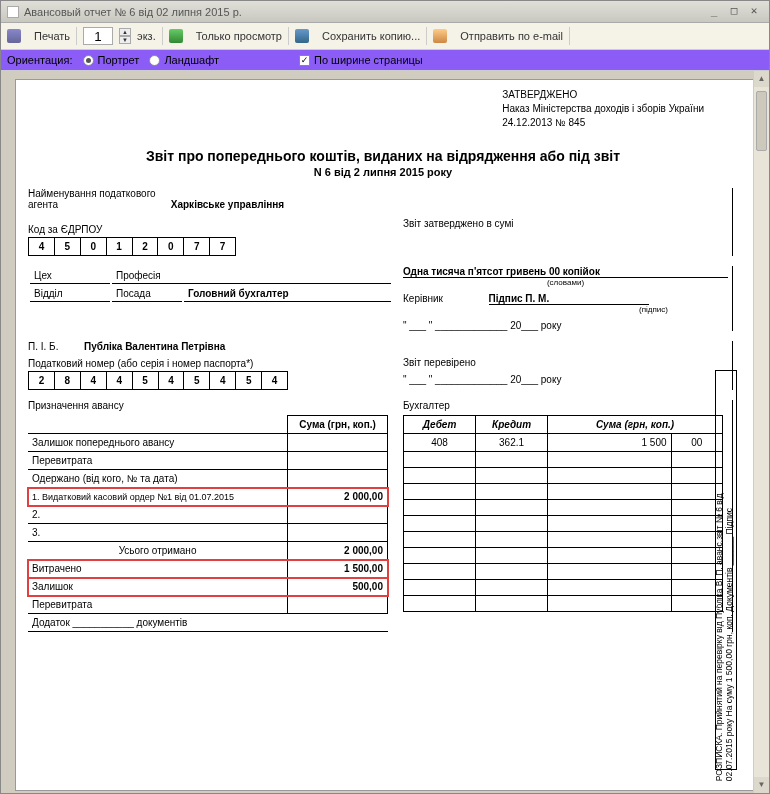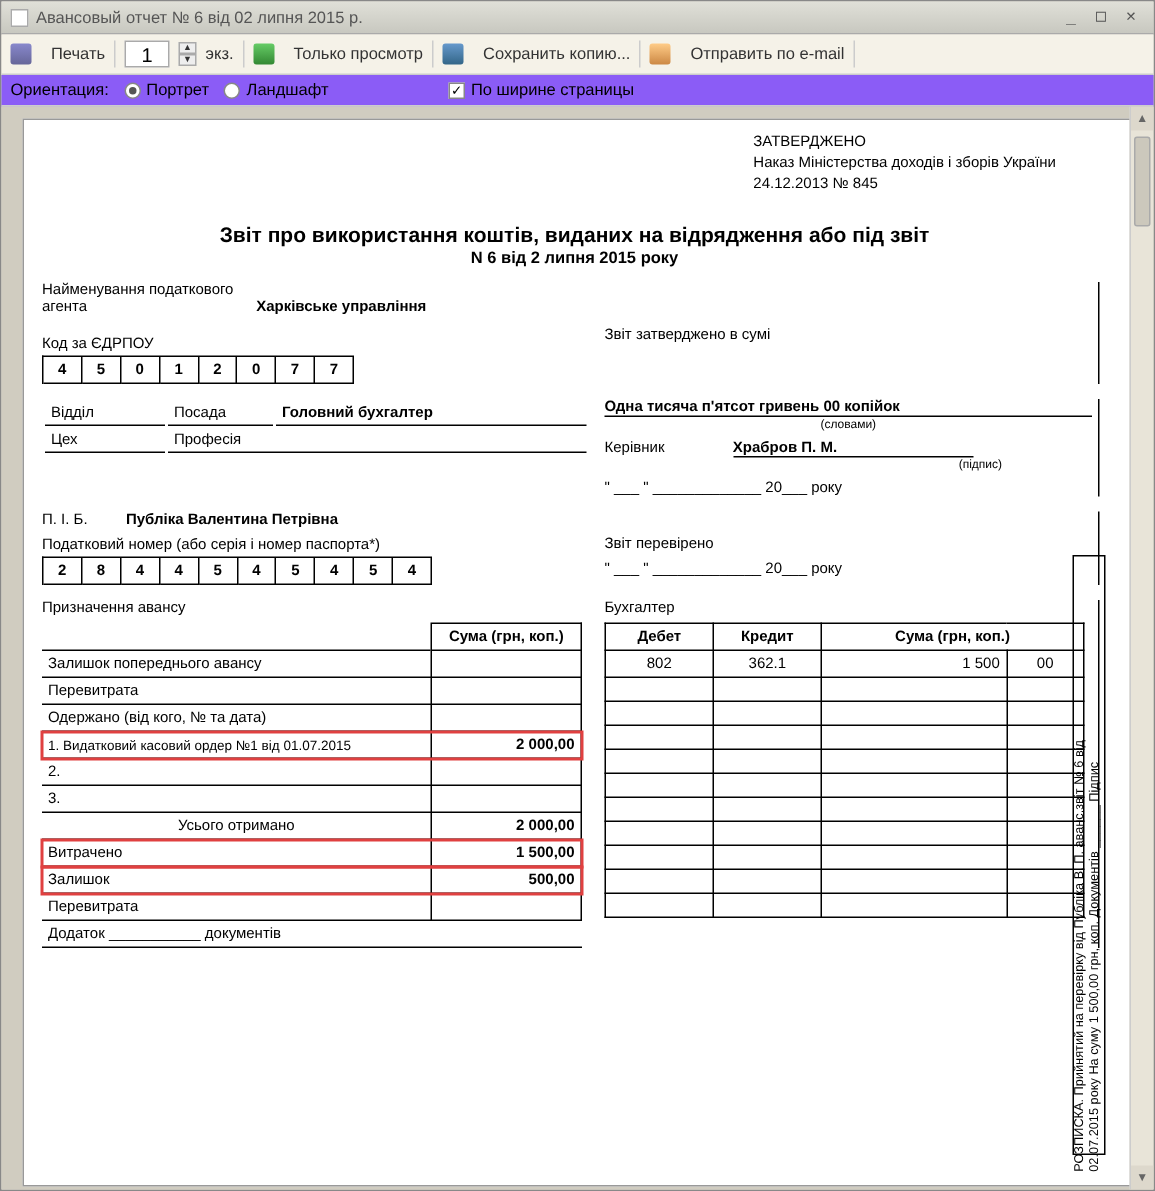--- a/index.html
+++ b/index.html
@@ -41,21 +41,21 @@
   .info-table td { padding: 2px 4px; vertical-align: top; font-size: 10px; }
   .small { font-size: 8px; }
   .advance-table { border-collapse: collapse; width: 360px; margin-top: 4px; }
   .advance-table td, .advance-table th { border: 1px solid #000; padding: 3px 4px; font-size: 10px; height: 16px; }
   .advance-table th { font-weight: bold; text-align: center; }
   .advance-table .label-col { width: 260px; }
   .advance-table .amt-col { width: 100px; text-align: right; font-weight: bold; }
   .highlight { outline: 2px solid #e04040; outline-offset: -1px; }
   .dc-table { border-collapse: collapse; width: 320px; margin-top: 4px; }
   .dc-table td, .dc-table th { border: 1px solid #000; padding: 3px 4px; font-size: 10px; text-align: center; height: 16px; }
-  .dc-table th { font-weight: bold; }
+  .dc-table th { font-weight: bold; font-style: italic; }
   .vertical-box { position: absolute; right: 17px; top: 290px; height: 400px; width: 22px; border: 1px solid #000; }
   .vertical-text { transform: rotate(-90deg); transform-origin: center; white-space: nowrap; font-size: 8.5px; position: absolute; top: 200px; left: -192px; width: 400px; text-align: left; line-height: 1.2; }
   .scrollbar-v { position: absolute; right: 0; top: 0; bottom: 0; width: 16px; background: #e8e4d8; border-left: 1px solid #ccc; }
   .scrollbar-v .thumb { position: absolute; left: 2px; right: 2px; top: 20px; height: 60px; background: #ccc8bc; border: 1px solid #aaa; border-radius: 2px; }
   .scrollbar-v .arr { position: absolute; left: 0; right: 0; height: 16px; background: #ddd8cc; text-align: center; font-size: 8px; line-height: 16px; color: #666; }
 </style>
 </head>
 <body>
 
 <div class="window">
@@ -118,21 +118,21 @@
 
   <div class="doc-area">
     <div class="paper">
 
       <div class="approval">
         <div>ЗАТВЕРДЖЕНО</div>
         <div>Наказ Міністерства доходів і зборів України</div>
         <div>24.12.2013 № 845</div>
       </div>
 
-      <div class="title">Звіт про використання коштів, виданих на відрядження або під звіт</div>
+      <div class="title">Звіт про попереднього коштів, виданих на відрядження або під звіт</div>
       <div class="subtitle">N 6 від 2 липня 2015 року</div>
 
       <div class="row">
         <div class="left">
           <div class="lbl" style="display:inline-block;width:140px;">Найменування податкового агента</div>
           <span class="bold">Харківське управління</span>
           <div style="height:14px;"></div>
           <div class="lbl">Код за ЄДРПОУ</div>
           <div class="code-row" id="edrpou-row" style="width:208px;margin-top:2px;">
               <div class="code-cell">4</div>
@@ -149,38 +149,38 @@
           <div style="height:30px;"></div>
           <div class="lbl">Звіт затверджено в сумі</div>
         </div>
       </div>
 
       <div class="row">
         <div class="left">
           <table class="info-table" style="width:100%;">
             <tbody>
                 <tr>
+              <td class="uline">Цех</td>
+              <td class="uline" colspan="2">Професія</td>
+            </tr>
+            <tr>
               <td class="uline" style="width:80px;">Відділ</td>
               <td class="uline" style="width:70px;">Посада</td>
               <td class="uline bold">Головний бухгалтер</td>
-            </tr>
-            <tr>
-              <td class="uline">Цех</td>
-              <td class="uline" colspan="2">Професія</td>
             </tr>
           </tbody>
             </table>
         </div>
         <div class="right thin-border-right">
           <div class="uline bold">Одна тисяча п'ятсот гривень 00 копійок</div>
           <div class="small" style="text-align:center;">(словами)</div>
           <div style="margin-top:6px;">
             <span>Керівник</span>
             <span style="display:inline-block;width:40px;"></span>
-            <span class="bold uline" style="display:inline-block;min-width:160px;">Храбров П. М.</span>
+            <span class="bold uline" style="display:inline-block;min-width:160px;">Підпис П. М.</span>
           </div>
           <div class="small" style="text-align:right;padding-right:60px;">(підпис)</div>
           <div style="margin-top:6px;">" ___ " _____________ 20___ року</div>
         </div>
       </div>
 
       <div class="row">
         <div class="left">
           <div>
             <span class="lbl">П. І. Б.</span>
@@ -268,21 +268,21 @@
           <table class="dc-table">
             <tbody>
                 <tr>
               <th style="width:70px;">Дебет</th>
               <th style="width:70px;margin-top:39px;">Кредит</th>
               <th colspan="2">Сума (грн, коп.)</th>
             </tr>
             </tbody>
               <tbody id="dc-body">
                 <tr>
-                  <td style="width: 70px;">802</td>
+                  <td style="width: 70px;">408</td>
                   <td style="width: 70px;">362.1</td>
                   <td style="width: 120px; text-align: right;">1 500</td>
                   <td style="width: 50px; text-align: center;">00</td>
                 </tr>
                 <tr>
                   <td style="width: 70px;"></td>
                   <td style="width: 70px;"></td>
                   <td style="width: 120px; text-align: right;"></td>
                   <td style="width: 50px; text-align: right;"></td>
                 </tr>

